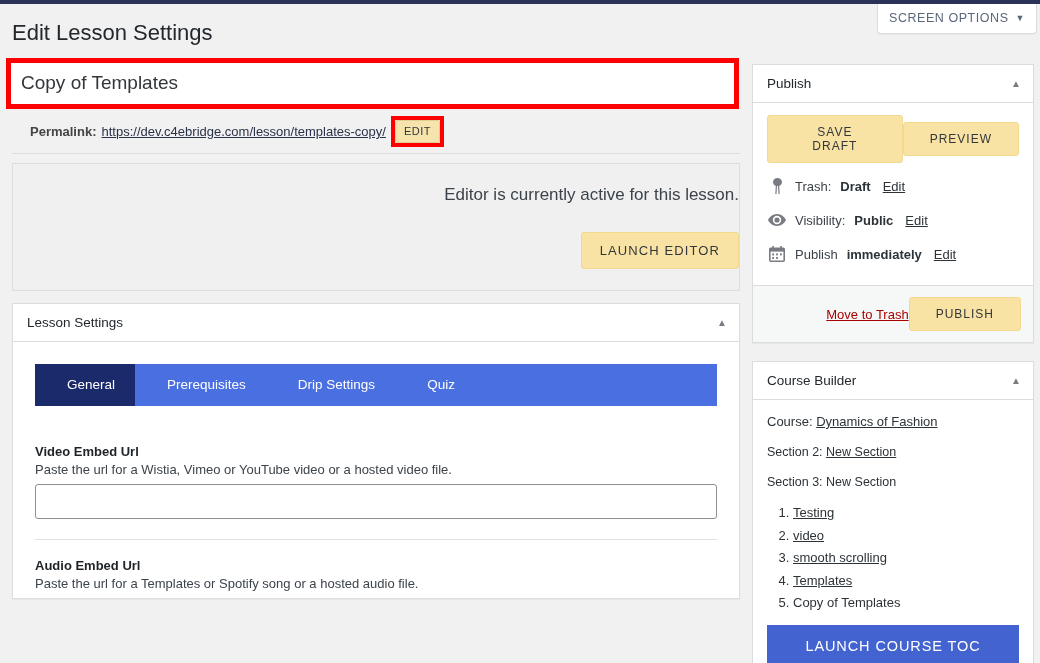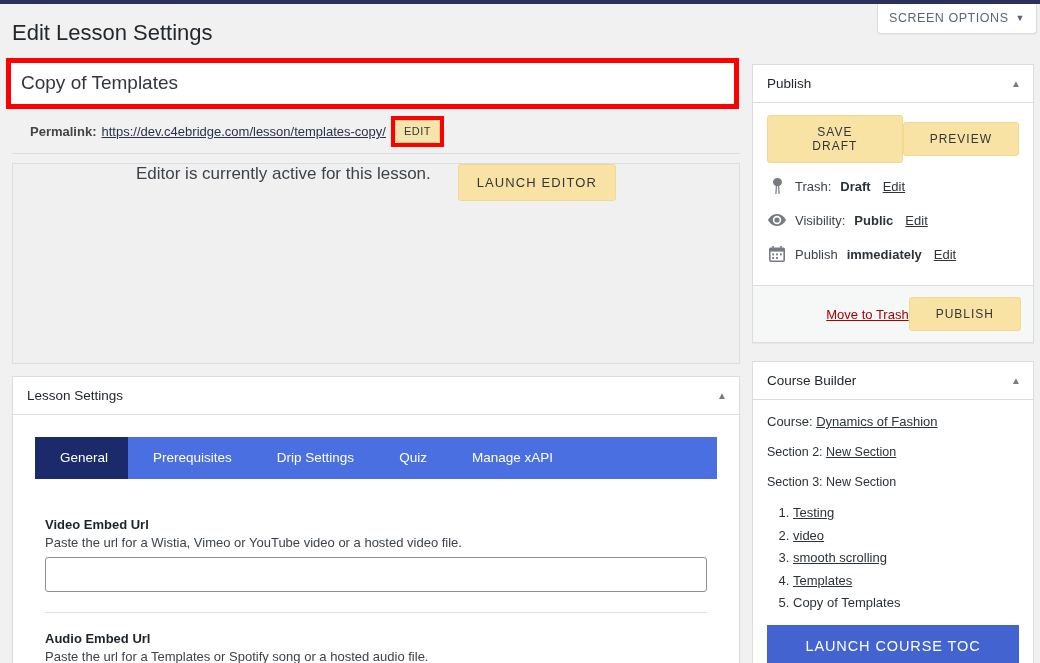--- a/index.html
+++ b/index.html
@@ -108,24 +108,24 @@
     line-height: 1.2;
   }
 
   .hr-light { border: 0; border-top: 1px solid #ddd; margin: 8px 0 0 0; }
 
   
   .editor-box {
     border: 1px solid #ddd;
     background: #f0f0f0;
     margin-top: 9px;
-    height: 201px;
+    height: 128px;
     display: flex;
-    flex-direction: row;
-    align-items: flex-start;
+    flex-direction: column;
+    align-items: flex-end;
     justify-content: center;
     gap: 27px;
   }
   .editor-msg { font-size: 17px; color: #3c434a; }
   .btn-launch-editor {
     background: #f9e3a4;
     border: 1px solid #f2d98f;
     color: #32373c;
     font-size: 13px;
     letter-spacing: 1.1px;
@@ -150,29 +150,29 @@
   .toggle-arrow { color: #787c82; font-size: 10px; line-height: 1; cursor: pointer; }
 
   
   .lesson-settings { margin-top: 12px; }
   .tabs-strip {
     display: flex;
     background: #4a6fe0;
     margin: 22px 22px 0 22px;
   }
   .tab {
-    padding: 13px 20px 14px 25px;
+    padding: 13px 20px 14px 32px;
     color: #fff;
     font-size: 13.5px;
     cursor: pointer;
     white-space: nowrap;
   }
   .tab.active { background: #1b2a6b; font-weight: 400; }
 
-  .field-block { padding: 0 32px; }
+  .field-block { padding: 0 22px; }
   .field-spacer { height: 38px; }
   .field-label {
     font-size: 13px;
     font-weight: 700;
     color: #1d2327;
     margin-bottom: 3px;
   }
   .field-desc {
     font-size: 13px;
     color: #3c434a;
@@ -299,21 +299,20 @@
       <div class="postbox-header">
         <span class="postbox-title">Lesson Settings</span>
         <span class="toggle-arrow">▲</span>
       </div>
 
       <div class="tabs-strip">
         <div class="tab active">General</div>
         <div class="tab">Prerequisites</div>
         <div class="tab">Drip Settings</div>
         <div class="tab">Quiz</div>
-        <div class="tab">Manage xAPI</div>
       </div>
 
       <div class="field-spacer"></div>
 
       <div class="field-block">
         <div class="field-label">Video Embed Url</div>
         <div class="field-desc">Paste the url for a Wistia, Vimeo or YouTube video or a hosted video file.</div>
         <input class="field-input" type="text" value="" style="">
         <hr class="field-sep">
       </div>

